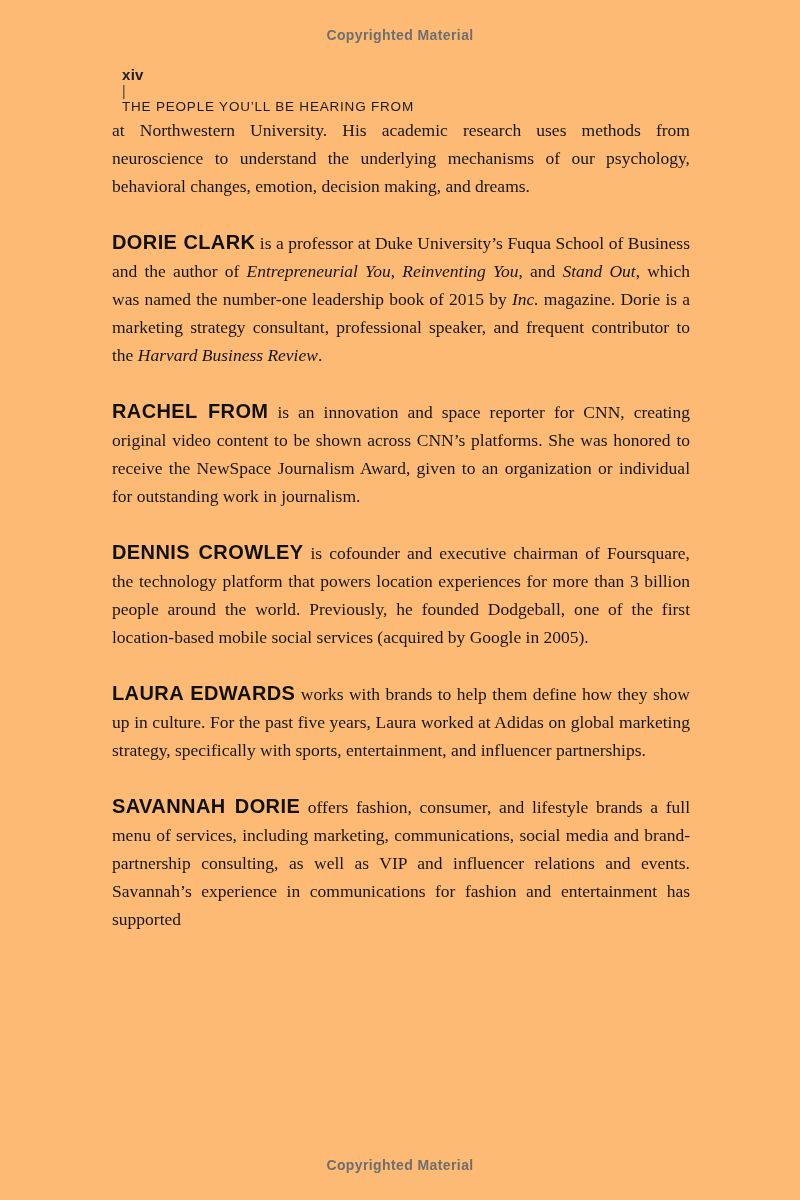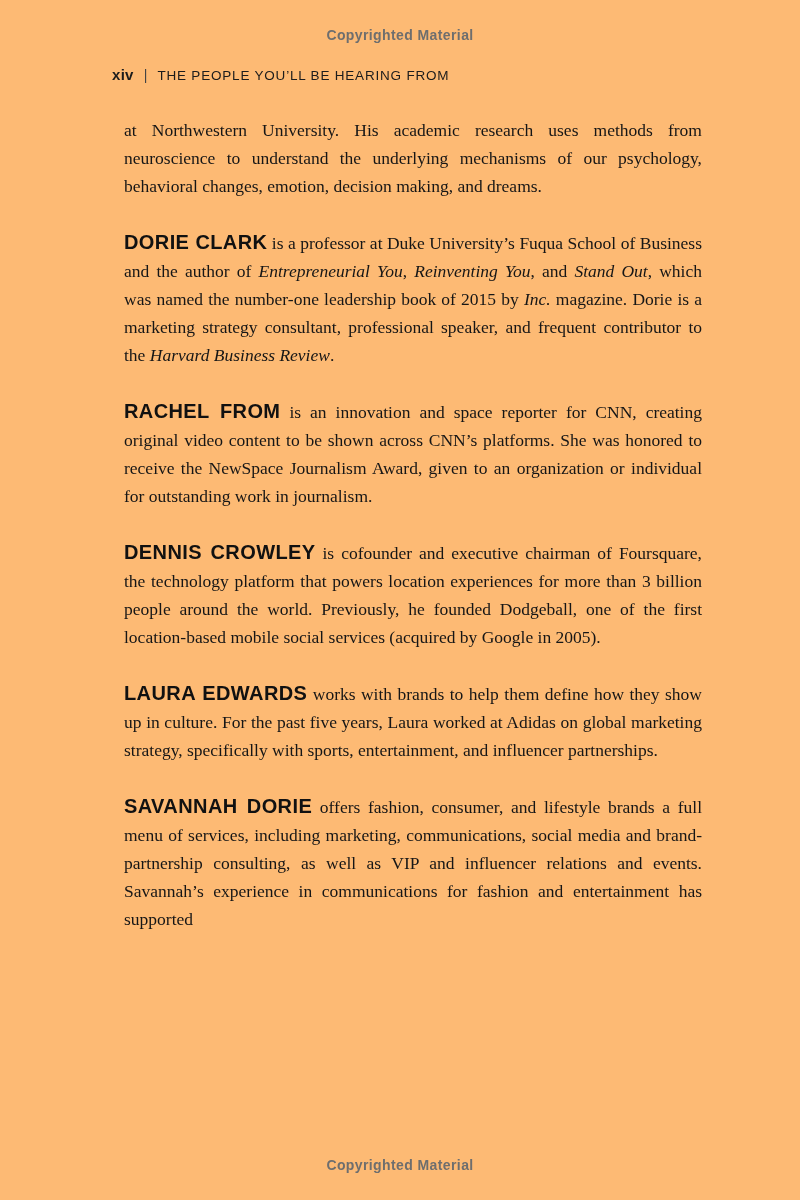--- a/index.html
+++ b/index.html
@@ -32,20 +32,21 @@
 
   .running-head {
     position: absolute;
     top: 66px;
     left: 112px;
     width: 578px;
     display: flex;
     align-items: baseline;
     font-family: "Liberation Sans", sans-serif;
     color: #1c1c1c;
+    flex-direction: column;
   }
   .running-head .folio {
     font-weight: 700;
     font-size: 15px;
     letter-spacing: 0.3px;
   }
   .running-head .sep {
     margin: 0 10px;
     font-weight: 300;
     font-size: 14px;
@@ -53,21 +54,21 @@
   }
   .running-head .head-title {
     font-weight: 400;
     font-size: 13.5px;
     letter-spacing: 0.8px;
   }
 
   .page-body {
     position: absolute;
     top: 116px;
-    left: 124px;
+    left: 112px;
     width: 578px;
     font-size: 17.5px;
     line-height: 28px;
     text-align: justify;
   }
   .page-body p {
     margin: 0 0 28px 0;
   }
   .page-body p:last-child {
     margin-bottom: 0;

